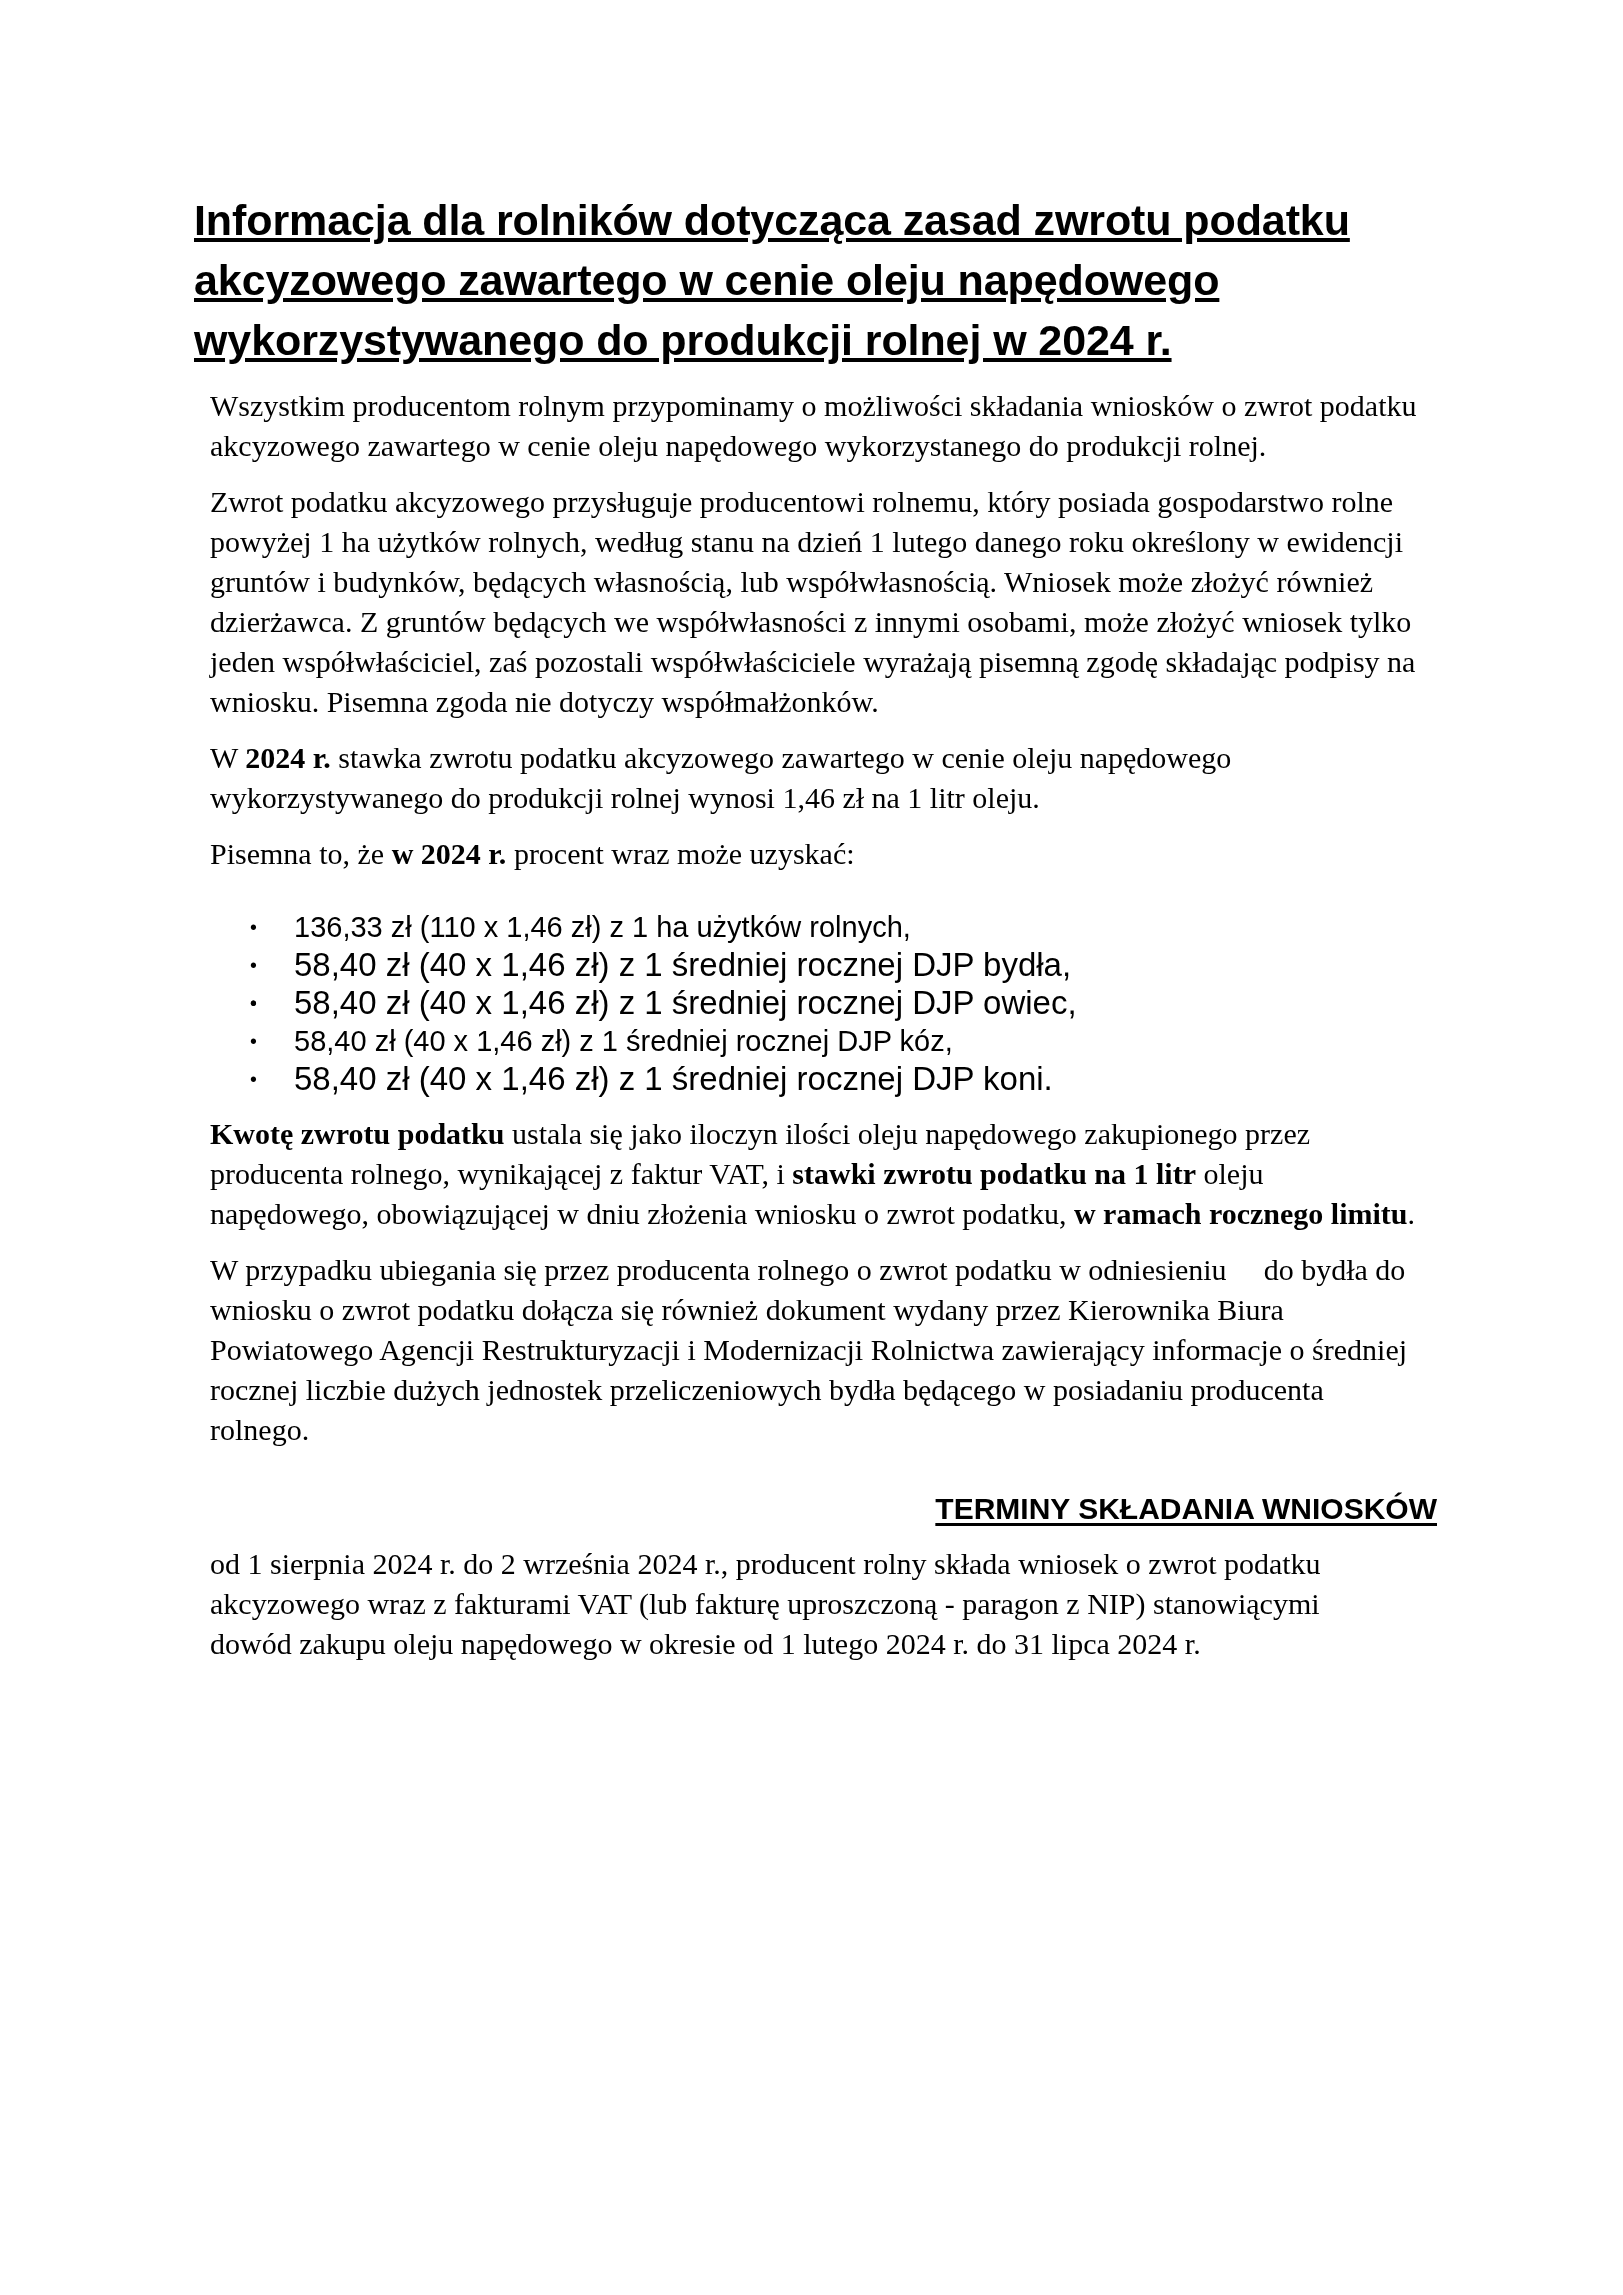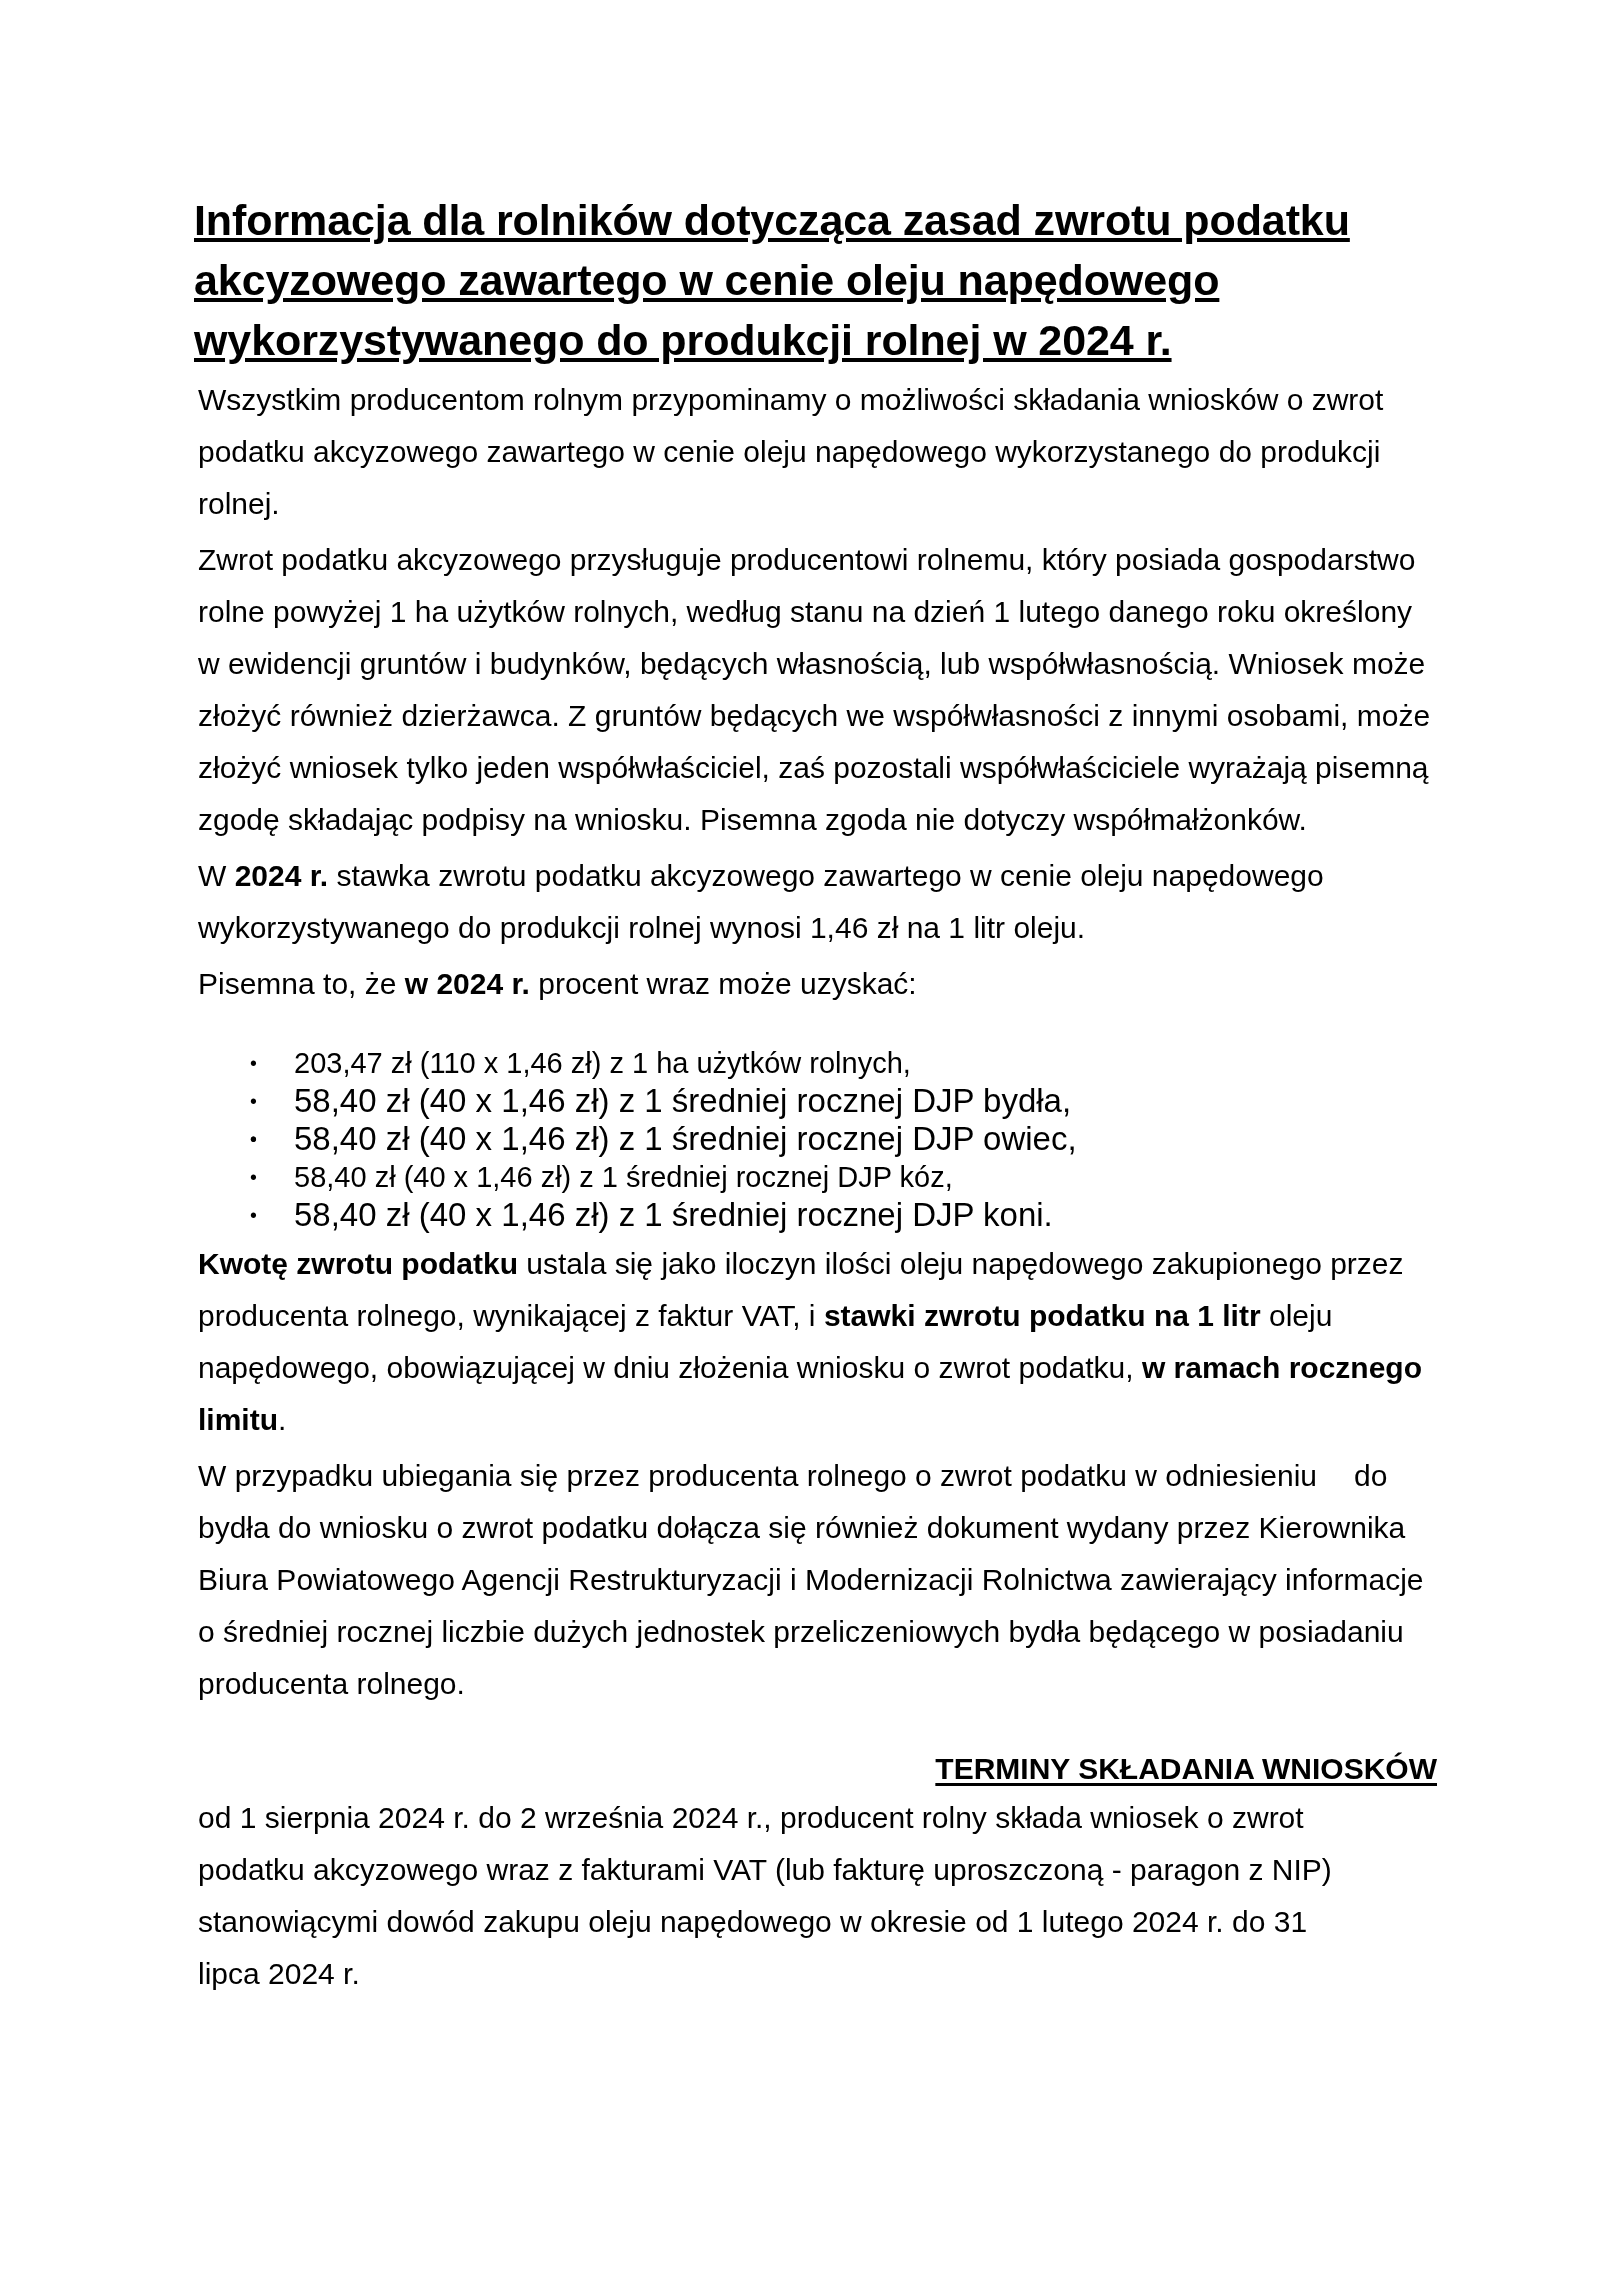--- a/index.html
+++ b/index.html
@@ -19,24 +19,25 @@
     }
     h1.title {
       margin: 0;
       font-size: 43px;
       line-height: 60px;
       font-weight: 700;
       letter-spacing: -0.1px;
       text-decoration: underline;
     }
     p.para {
-      margin: 4px;
+      margin: 16px;
       font-size: 30px;
-      line-height: 52px;
+      line-height: 40px;
       font-weight: 400;
+      font-family: Liberation Serif, serif;
     }
     .p1 { margin-top: 61px; }
     .p2 { margin-top: 42px; }
     .p3 { margin-top: 42px; }
     .p4 { margin-top: 42px; }
     b { font-weight: 700; }
     ul.items {
       margin: 34px 0 0 0;
       padding: 0 0 0 100px;
       list-style: none;
@@ -82,21 +83,21 @@
 
   <p class="para p1">Wszystkim producentom rolnym przypominamy o możliwości składania wniosków o zwrot podatku akcyzowego zawartego w cenie oleju napędowego wykorzystanego do produkcji rolnej.</p>
 
   <p class="para p2">Zwrot podatku akcyzowego przysługuje producentowi rolnemu, który posiada gospodarstwo rolne powyżej 1 ha użytków rolnych, według stanu na dzień 1 lutego danego roku określony w ewidencji gruntów i budynków, będących własnością, lub współwłasnością. Wniosek może złożyć również dzierżawca. Z gruntów będących we współwłasności z innymi osobami, może złożyć wniosek tylko jeden współwłaściciel, zaś pozostali współwłaściciele wyrażają pisemną zgodę składając podpisy na wniosku. Pisemna zgoda nie dotyczy współmałżonków.</p>
 
   <p class="para p3"><span>W </span><b>2024 r.</b><span> stawka zwrotu podatku akcyzowego zawartego w cenie oleju napędowego wykorzystywanego do produkcji rolnej wynosi 1,46 zł na 1 litr oleju.</span></p>
 
   <p class="para p4"><span>Pisemna to, że </span><b>w 2024 r.</b><span> procent wraz może uzyskać:</span></p>
 
   <ul class="items">
-    <li><span class="bullet">•</span><span>203,47 zł (110 x 1,46 zł) z 1 ha użytków rolnych,</span></li>
+    <li><span class="bullet">•</span><span>136,33 zł (110 x 1,46 zł) z 1 ha użytków rolnych,</span></li>
     <li class="large"><span class="bullet">•</span><span>58,40 zł (40 x 1,46 zł) z 1 średniej rocznej DJP bydła,</span></li>
     <li><span class="bullet">•</span></li>
     <li class="large"><span class="bullet">•</span><span>58,40 zł (40 x 1,46 zł) z 1 średniej rocznej DJP owiec,</span></li>
     <li><span class="bullet">•</span><span>58,40 zł (40 x 1,46 zł) z 1 średniej rocznej DJP kóz,</span></li>
     <li class="large"><span class="bullet">•</span><span>58,40 zł (40 x 1,46 zł) z 1 średniej rocznej DJP koni.</span></li>
   </ul>
 
   <p class="para p5"><b>Kwotę zwrotu podatku</b><span> ustala się jako iloczyn ilości oleju napędowego zakupionego przez producenta rolnego, wynikającej z faktur VAT, i </span><b>stawki zwrotu podatku na 1 litr</b><span> oleju napędowego, obowiązującej w dniu złożenia wniosku o zwrot podatku, </span><b>w ramach rocznego limitu</b><span>.</span></p>
 
   <p class="para p6"><span>W przypadku ubiegania się przez producenta rolnego o zwrot podatku w odniesieniu</span><span class="gap"></span><span>do bydła do wniosku o zwrot podatku dołącza się również dokument wydany przez Kierownika Biura Powiatowego Agencji Restrukturyzacji i Modernizacji Rolnictwa zawierający informacje o średniej rocznej liczbie dużych jednostek przeliczeniowych bydła będącego w posiadaniu producenta rolnego.</span></p>

